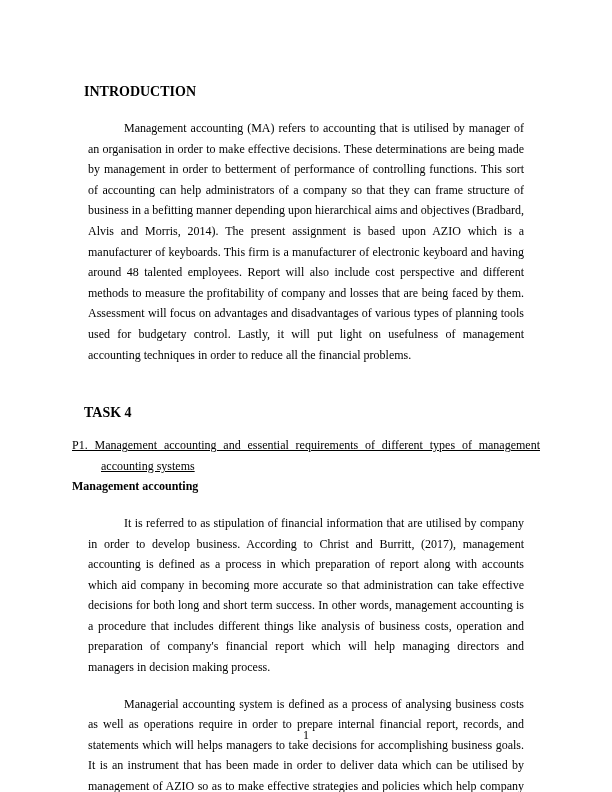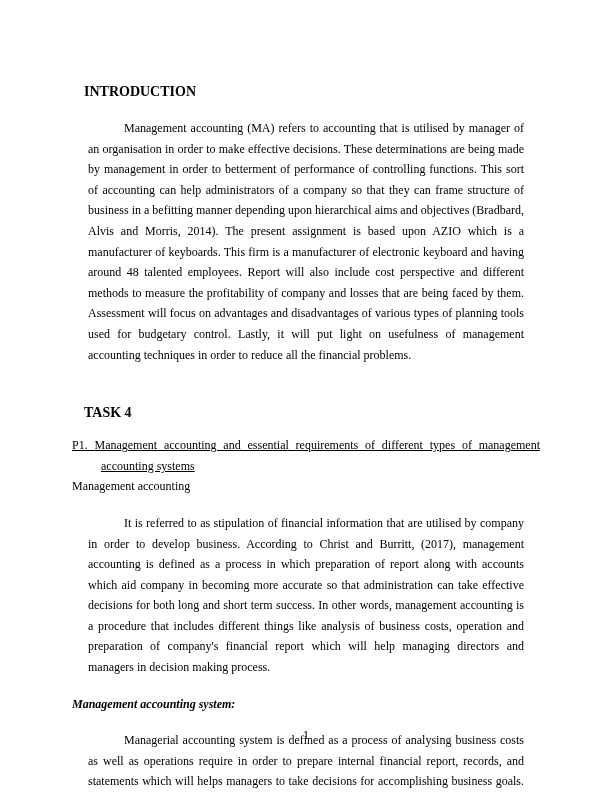--- a/index.html
+++ b/index.html
@@ -39,21 +39,21 @@
       font-size: 12px;
       line-height: 20.6px;
       text-decoration: underline;
       text-align: justify;
       text-align-last: left;
       padding-left: 29px;
       text-indent: -29px;
       margin: 0;
     }
     .bold-label {
-      font-weight: normal;
+      font-weight: bold;
       font-size: 12px;
       line-height: 20.6px;
       margin: 0;
     }
     .bold-italic-label {
       font-weight: bold;
       font-style: italic;
       font-size: 12px;
       line-height: 20.6px;
       margin: 0;
@@ -72,17 +72,16 @@
 <body>
 
 <div class="page">
   <h1 class="h1">INTRODUCTION</h1>
   <p class="para">Management accounting (MA) refers to accounting that is utilised by manager of an organisation in order to make effective decisions. These determinations are being made by management in order to betterment of performance of controlling functions. This sort of accounting can help administrators of a company so that they can frame structure of business in a befitting manner depending upon hierarchical aims and objectives (Bradbard, Alvis and Morris, 2014). The present assignment is based upon AZIO which is a manufacturer of keyboards. This firm is a manufacturer of electronic keyboard and having around 48 talented employees. Report will also include cost perspective and different methods to measure the profitability of company and losses that are being faced by them. Assessment will focus on advantages and disadvantages of various types of planning tools used for budgetary control. Lastly, it will put light on usefulness of management accounting techniques in order to reduce all the financial problems.</p>
   <div class="gap"></div>
   <h1 class="h1">TASK 4</h1>
   <p class="sub-heading">P1. Management accounting and essential requirements of different types of management accounting systems</p>
   <p class="bold-label">Management accounting</p>
   <p class="para">It is referred to as stipulation of financial information that are utilised by company in order to develop business. According to Christ and Burritt, (2017), management accounting is defined as a process in which preparation of report along with accounts which aid company in becoming more accurate so that administration can take effective decisions for both long and short term success. In other words, management accounting is a procedure that includes different things like analysis of business costs, operation and preparation of company's financial report which will help managing directors and managers in decision making process.</p>
-  <p class="bold-italic-label">Management accounting system:</p>
   <p class="para">Managerial accounting system is defined as a process of analysing business costs as well as operations require in order to prepare internal financial report, records, and statements which will helps managers to take decisions for accomplishing business goals. It is an instrument that has been made in order to deliver data which can be utilised by management of AZIO so as to make effective strategies and policies which help company to accomplish set targets. It is being found in modern world, most of business firms uses Management Accounting system which are</p>
 </div>
 
 <div class="page-number">1</div>
 
 </body></html>

